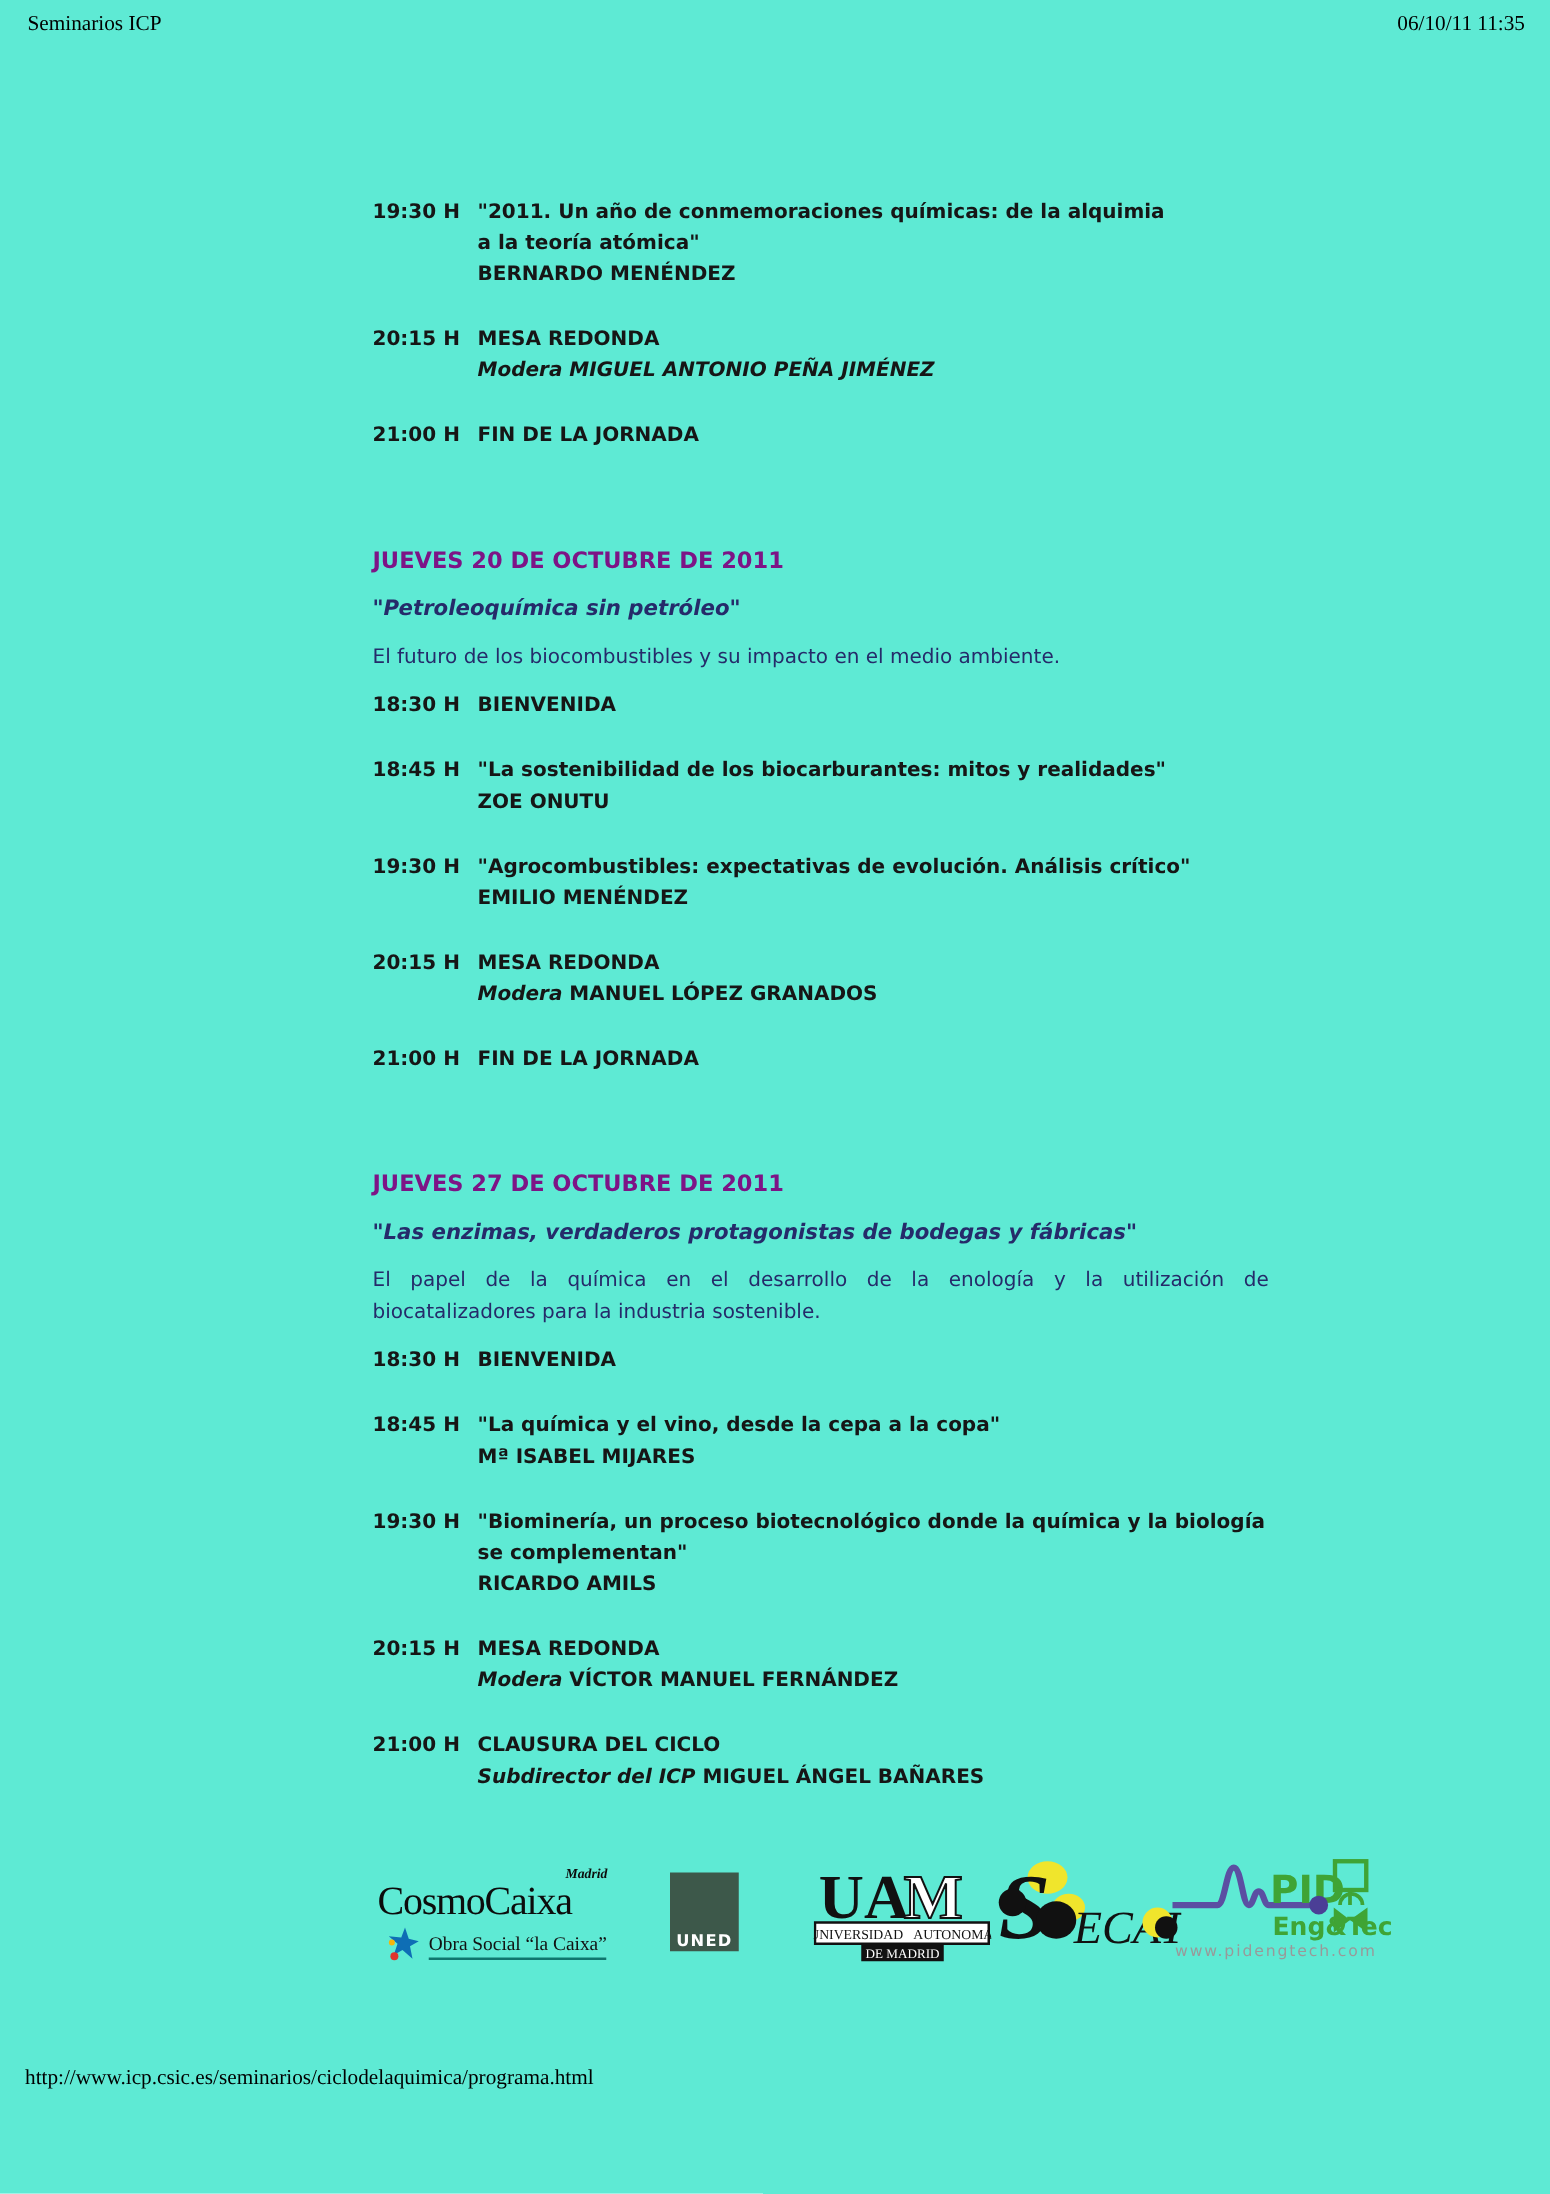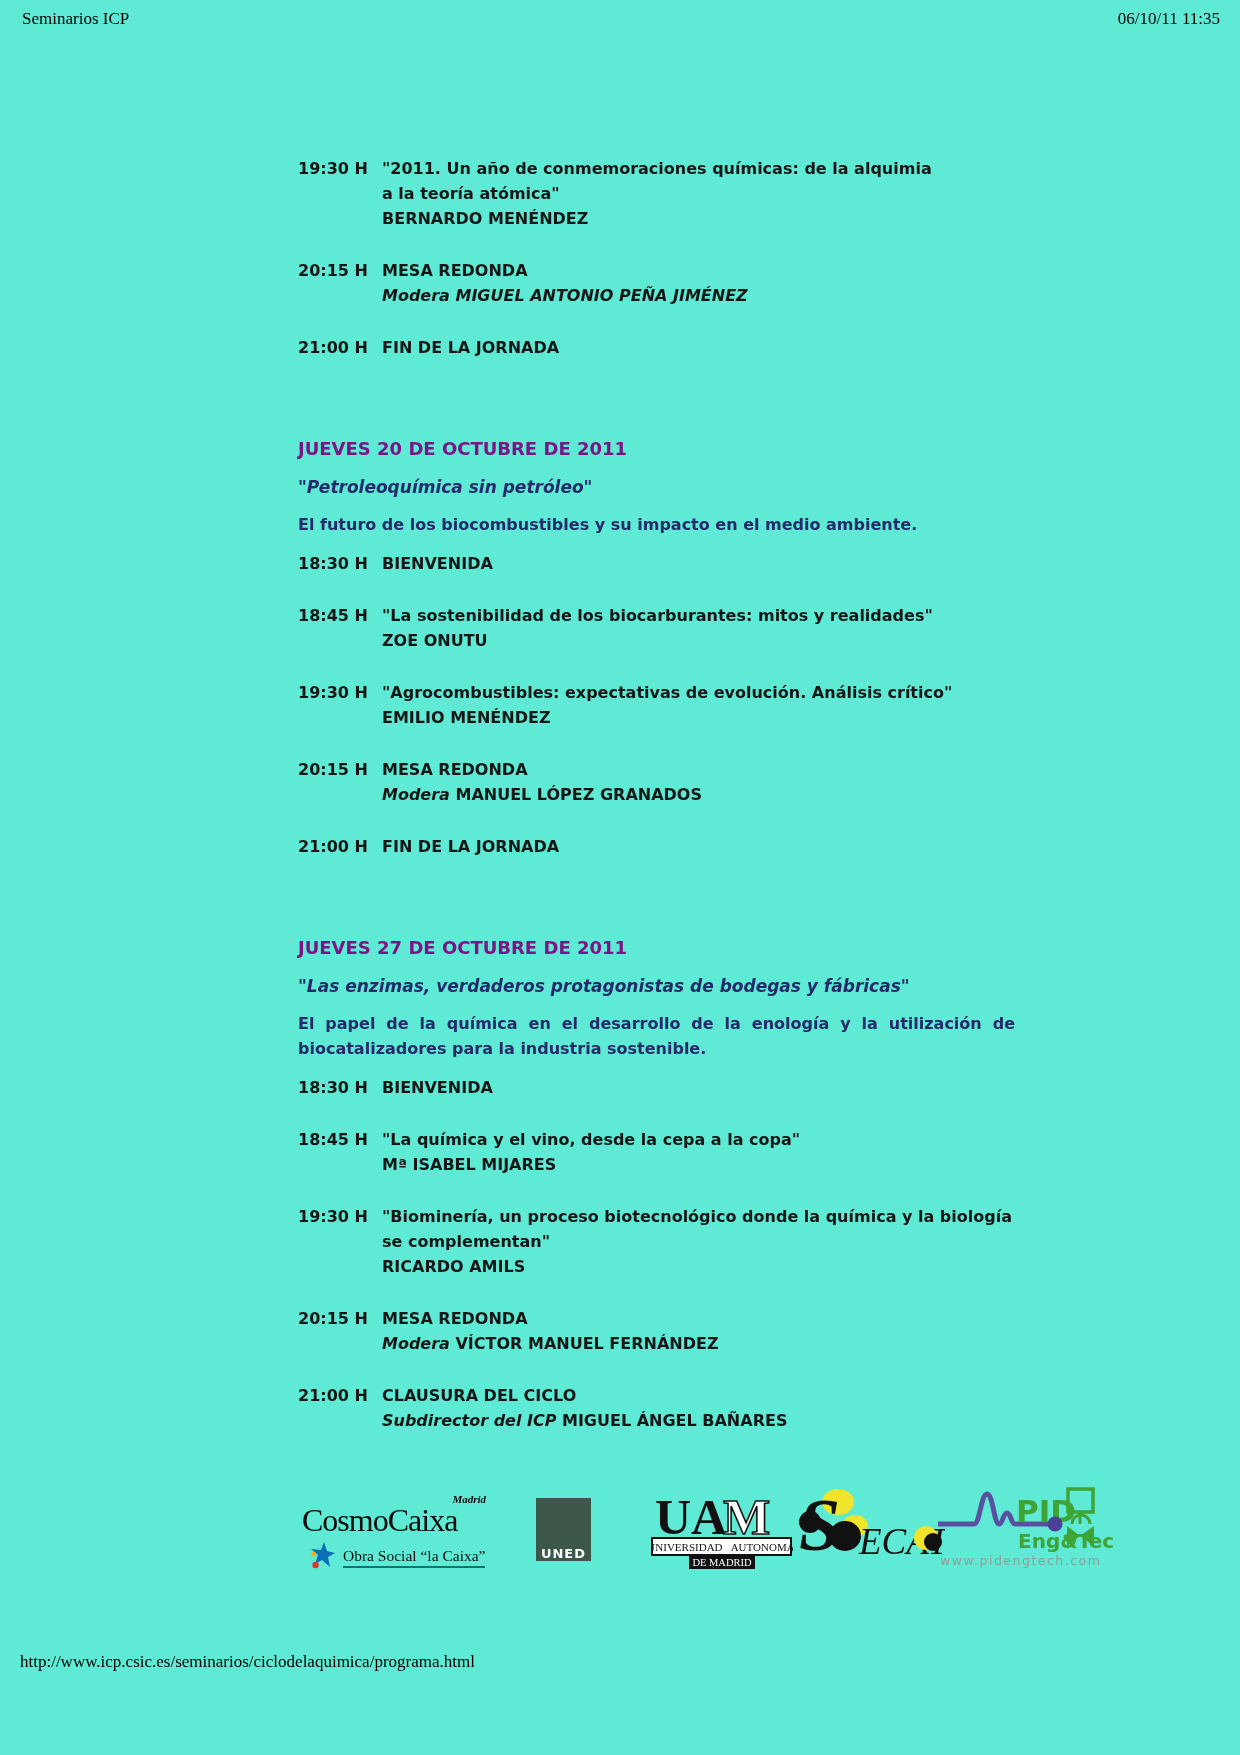--- a/index.html
+++ b/index.html
@@ -13,21 +13,21 @@
   .print-footer{position:absolute;top:1652px;left:20px;font-family:"Liberation Serif",serif;
                 font-size:17px;color:#000;}
 
   
   .program{position:absolute;top:0;left:298px;width:718px;padding-top:113px;margin-top:43px;}
   .session{margin:0;}
   .date-heading{margin:76px 0 14px 0;font-size:18px;line-height:25px;font-weight:bold;
                 color:#7d1486;}
   .quote{margin:0 0 12px 0;font-size:17px;line-height:25px;font-weight:bold;
          font-style:italic;color:#252b6a;}
-  .desc{margin:0 0 14px 0;width:717px;font-size:16px;line-height:25px;font-weight:bold;
+  .desc{margin:0 0 14px 0;width:717px;font-size:16px;line-height:25px;font-weight:normal;
         color:#252b6a;}
   .jline{text-align:justify;text-align-last:justify;}
   .entry{display:flex;margin-bottom:27px;font-size:16px;line-height:25px;font-weight:bold;
          color:#161616;}
   .time{width:84px;flex:none;}
   .lines{flex:1;max-width:634px;}
   .it{font-style:italic;}
 
   
   .logos{position:absolute;left:0;top:1478px;width:1240px;height:100px;}

